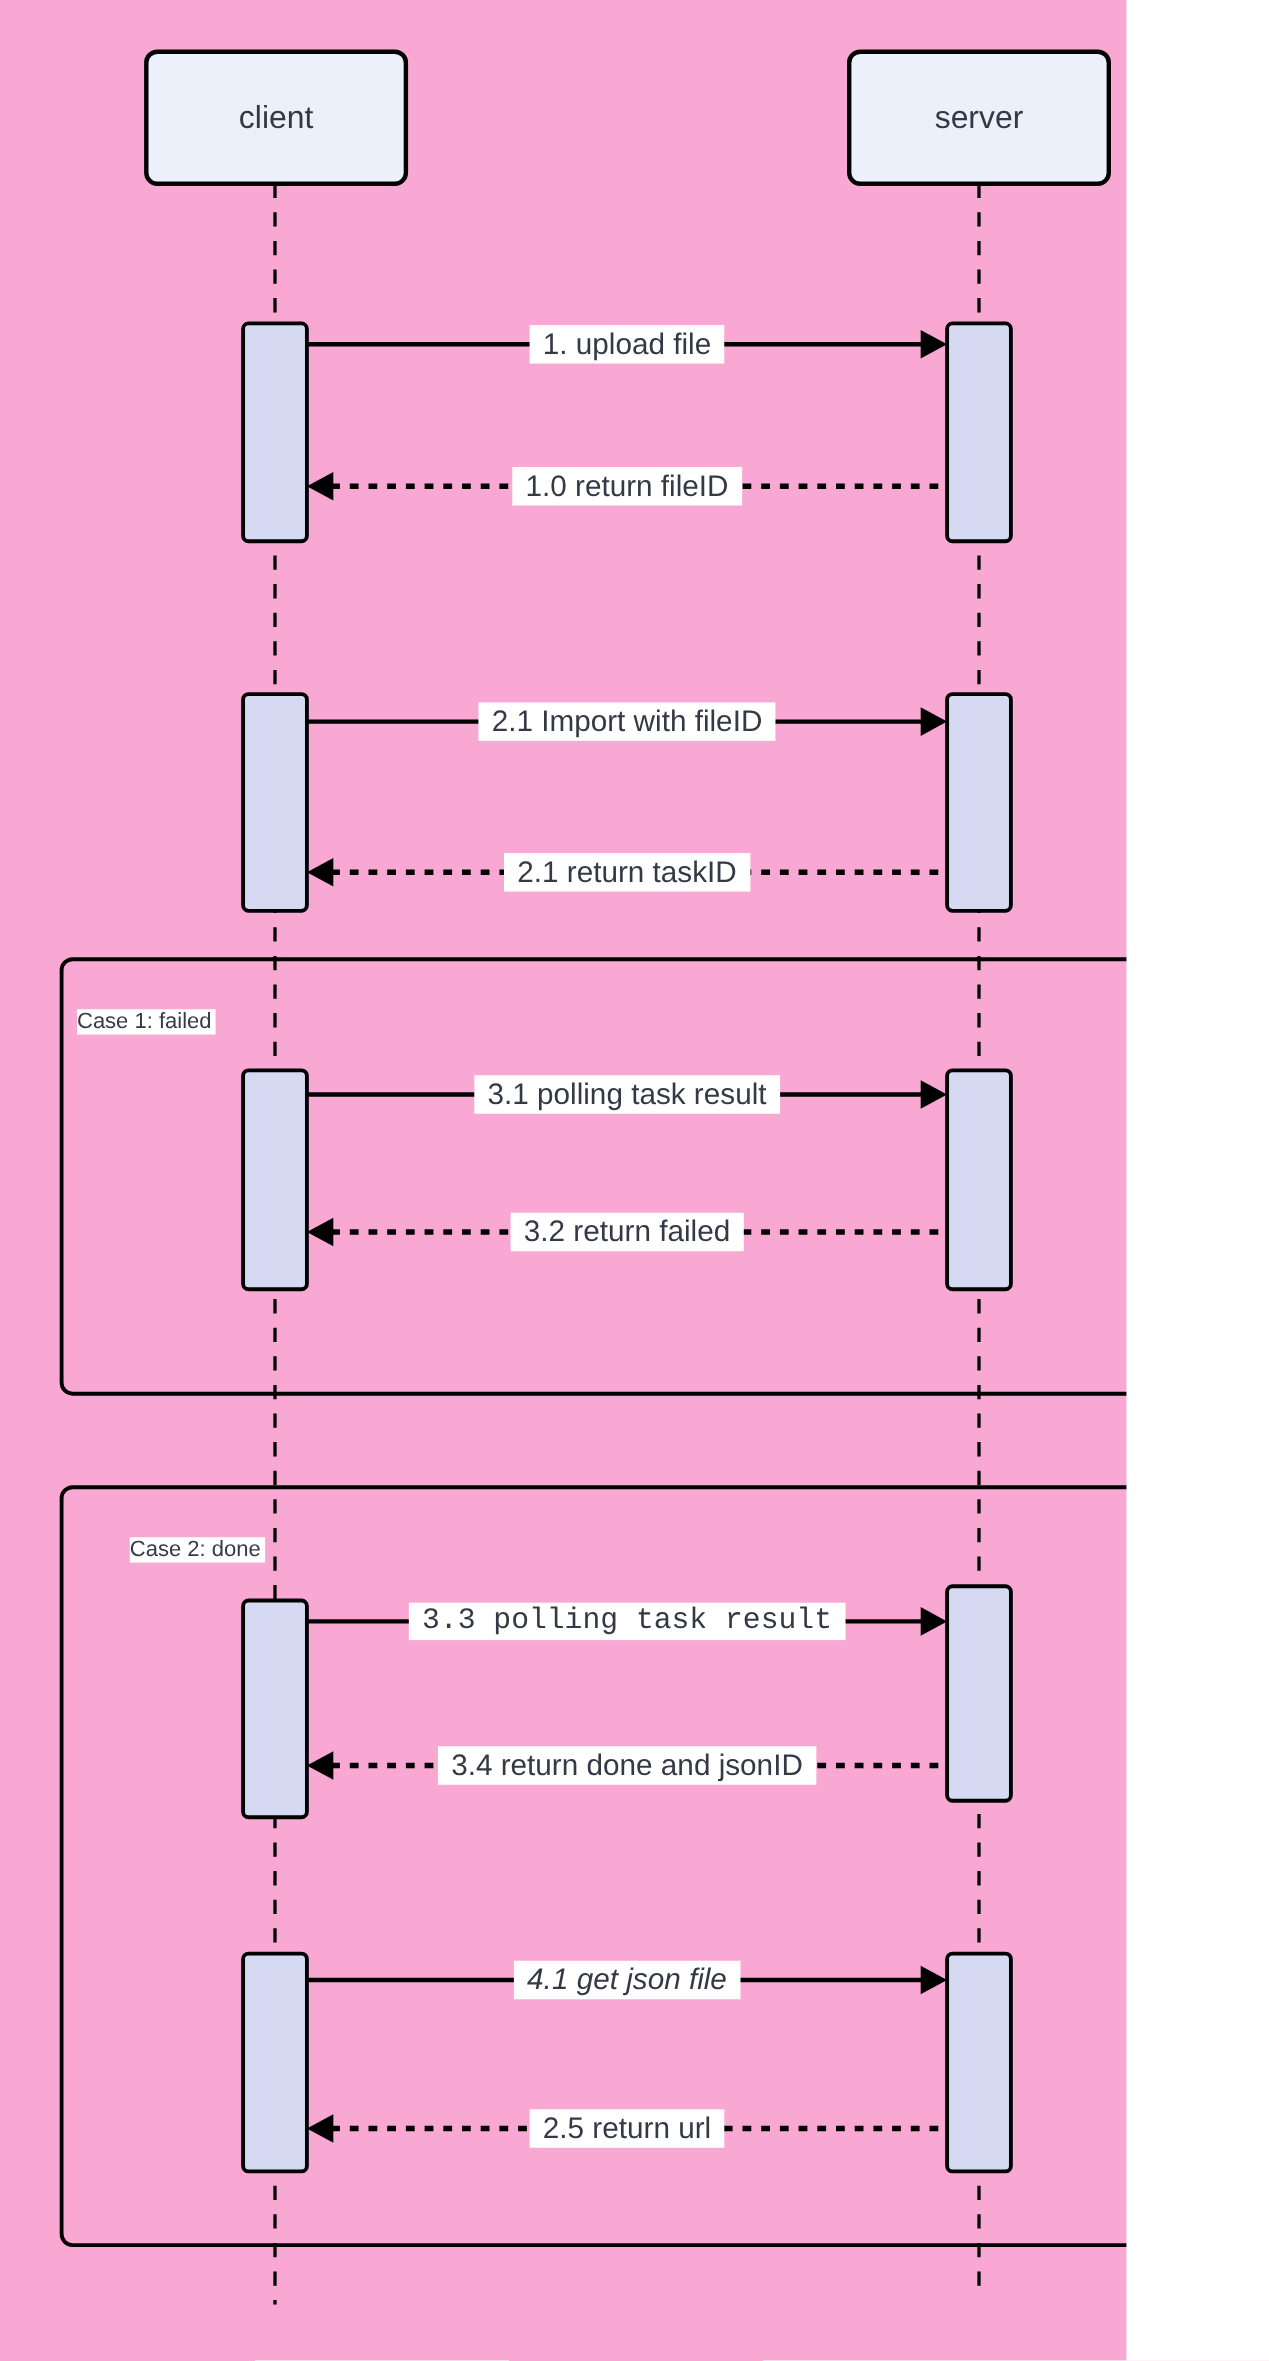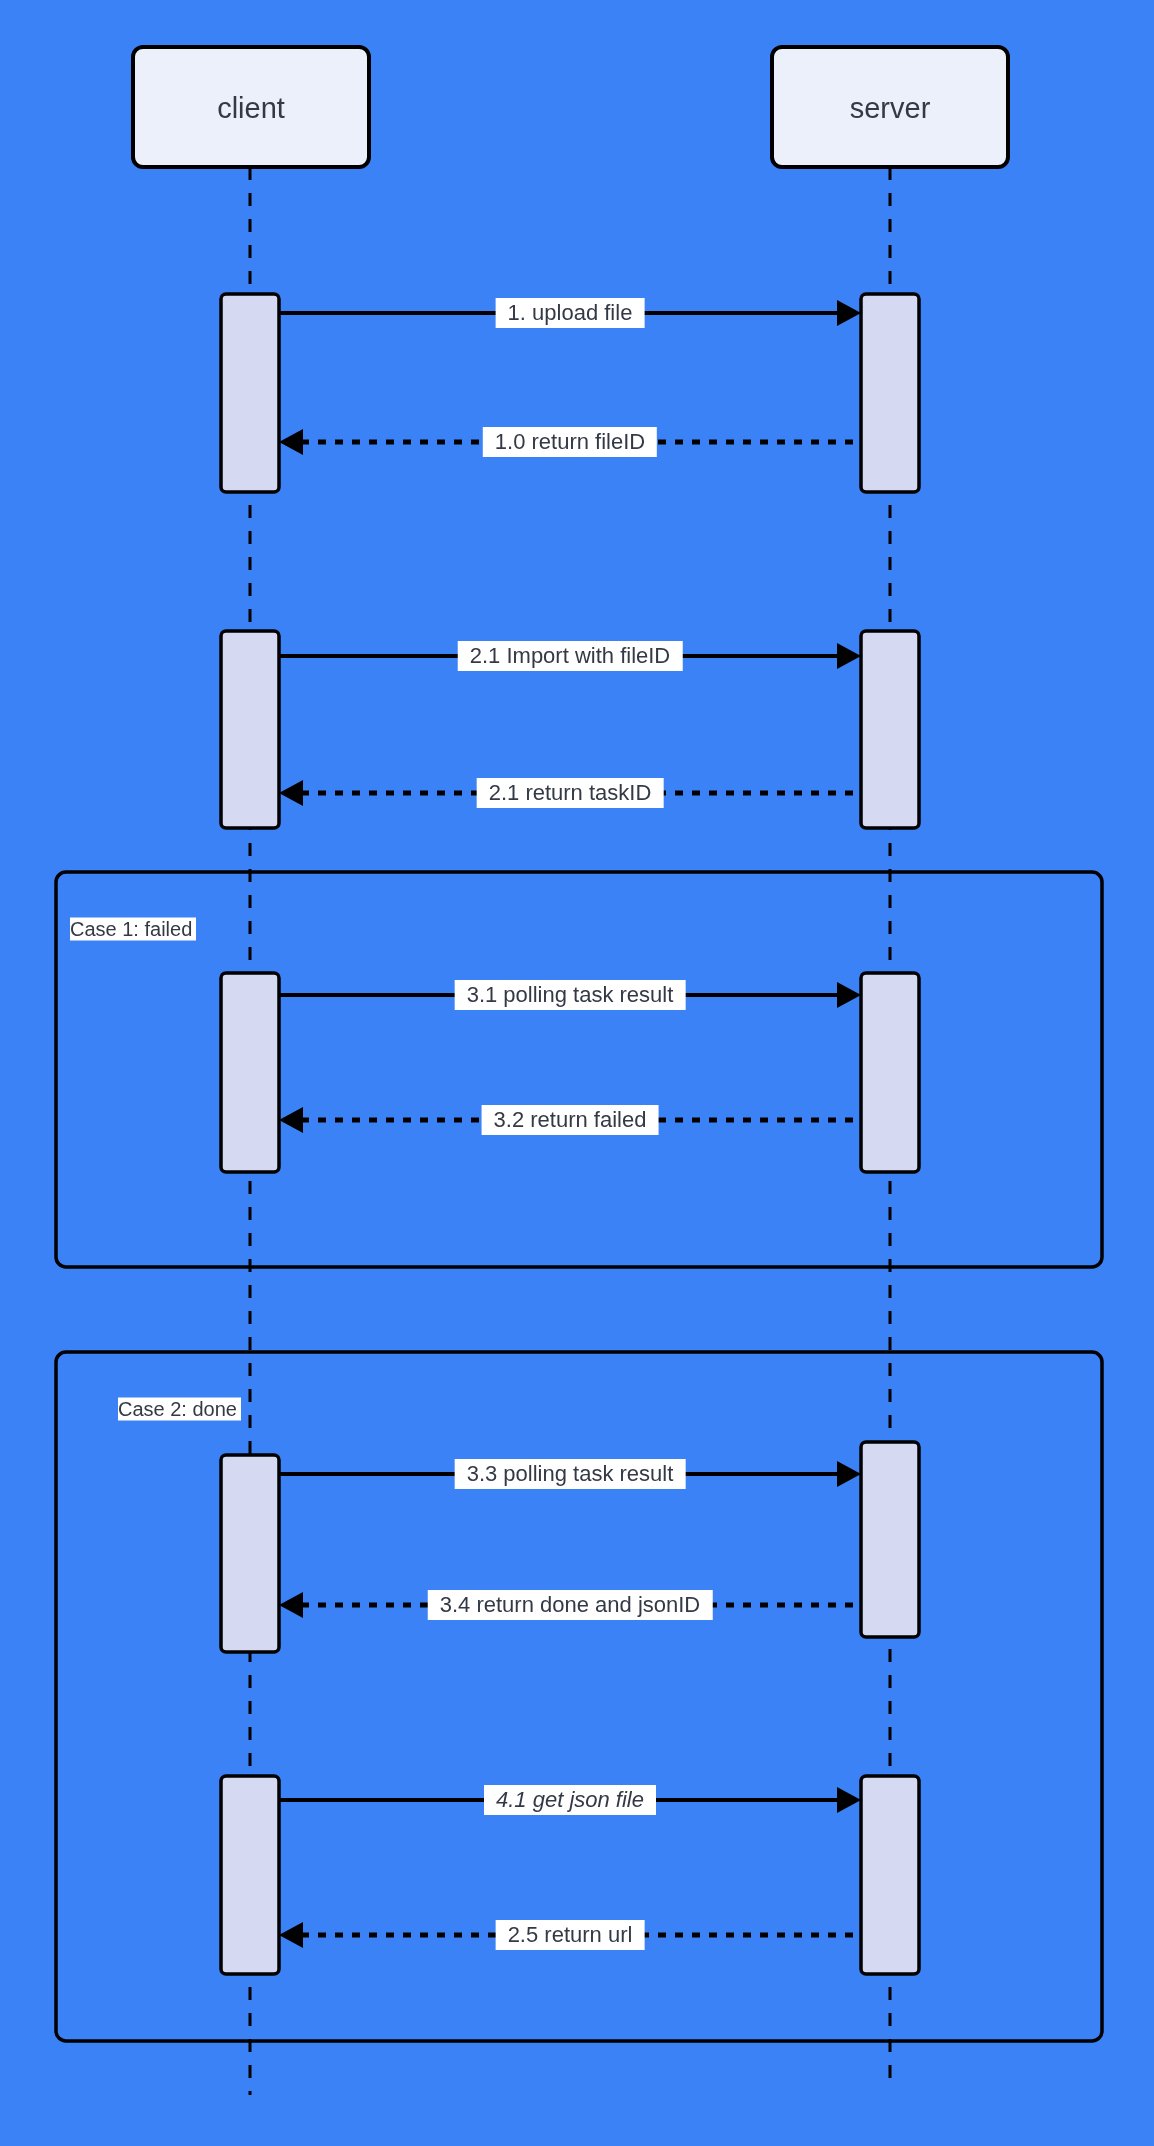--- a/index.html
+++ b/index.html
@@ -3,42 +3,42 @@
 <meta charset="utf-8">
 <style>
   html, body {
     margin: 0;
     padding: 0;
     background: #ffffff;
     font-family: "Liberation Sans", sans-serif;
   }
   .stage {
     position: relative;
-    width: 1154px;
+    width: 1024px;
     height: 2146px;
-    background: #3b82f6;
+    background: #f9a8d4;
     overflow: hidden;
   }
   .stage svg {
     position: absolute;
     left: 0;
     top: 0;
   }
   .label {
     position: absolute;
     color: #333a45;
     white-space: nowrap;
     user-select: none;
   }
   .actor-label {
     font-size: 29px;
     transform: translate(-50%, -50%);
   }
   .msg-label {
-    font-size: 22px;
+    font-size: 27px;
     background: #ffffff;
     padding: 2px 12px;
     transform: translate(-50%, -50%);
   }
   .group-label {
     font-size: 20px;
     transform: translateY(-50%);
     background: #ffffff;
     padding-right: 4px;
     text-align: center;
@@ -111,18 +111,18 @@
 
   <div class="label group-label" style="left:70px; top:929px;">Case 1: failed</div>
   <div class="label group-label" style="left:70px; top:1409px;margin-left:48px;">Case 2: done</div>
 
   <div class="label msg-label" style="left:570px; top:313px;">1. upload file</div>
   <div class="label msg-label" style="left:570px; top:442px;">1.0 return fileID</div>
   <div class="label msg-label" style="left:570px; top:656px;">2.1 Import with fileID</div>
   <div class="label msg-label" style="left:570px; top:793px;">2.1 return taskID</div>
   <div class="label msg-label" style="left:570px; top:995px;">3.1 polling task result</div>
   <div class="label msg-label" style="left:570px; top:1120px;">3.2 return failed</div>
-  <div class="label msg-label" style="left:570px; top:1474px;">3.3 polling task result</div>
+  <div class="label msg-label" style="left:570px; top:1474px;font-family:Liberation Mono, monospace;">3.3 polling task result</div>
   <div class="label msg-label" style="left:570px; top:1605px;">3.4 return done and jsonID</div>
   <div class="label msg-label" style="left:570px; top:1800px;font-style:italic;">4.1 get json file</div>
   <div class="label msg-label" style="left:570px; top:1935px;">2.5 return url</div>
 
 </div>
 
 </body></html>

